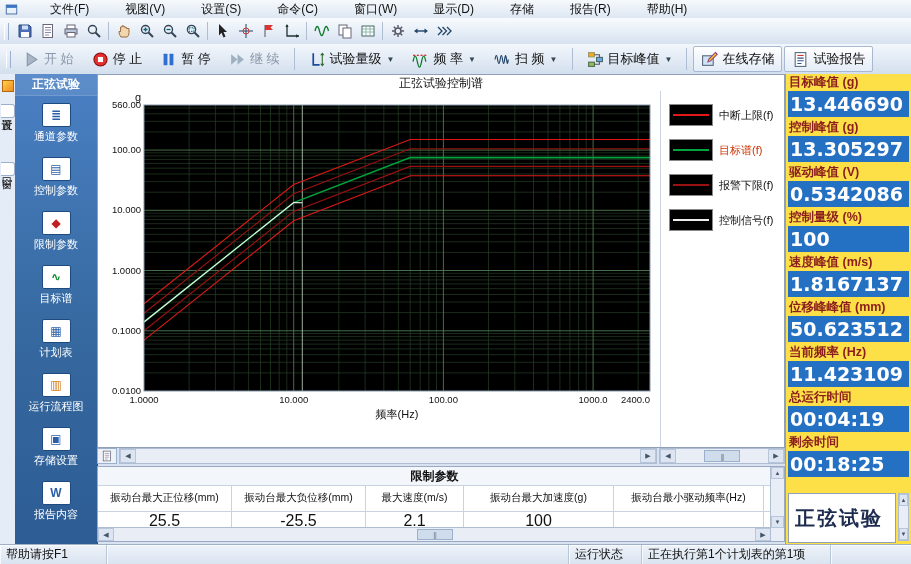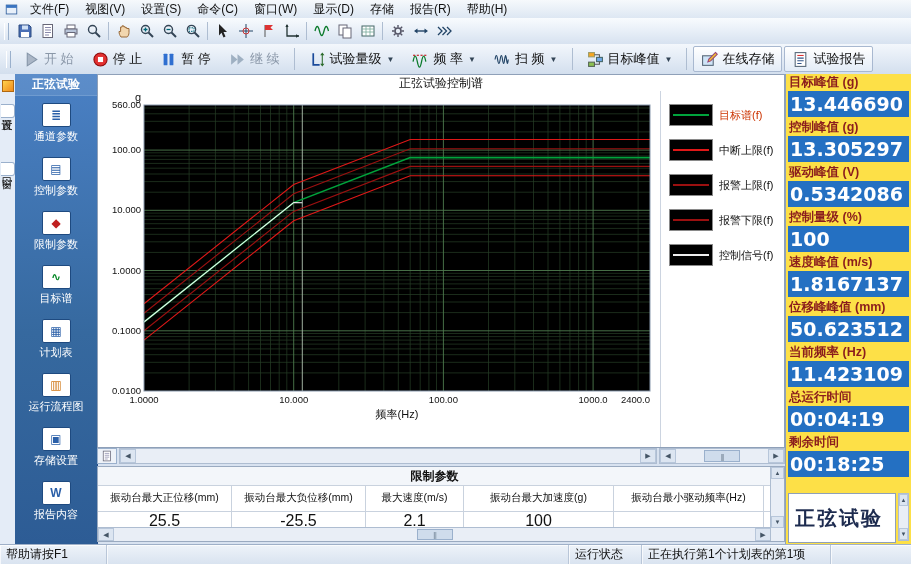--- a/index.html
+++ b/index.html
@@ -1,21 +1,21 @@
 <!DOCTYPE html>
 <html><head>
 <meta charset="utf-8">
 <style>
   html,body{margin:0;padding:0;}
   body{width:911px;height:564px;position:relative;overflow:hidden;background:#d8e2f0;
        font-family:"Liberation Sans","DejaVu Sans",sans-serif;font-size:12px;color:#111;}
   
   .menubar{position:absolute;top:0;left:0;right:0;height:18px;display:flex;align-items:center;
            background:linear-gradient(#f6f9fc,#dde7f3);border-bottom:1px solid #b3c2d8;padding-left:3px;}
-  .menu-item{padding:1px 8px;font-size:12px;cursor:default;}
+  .menu-item{padding:1px 8px;font-size:12px;cursor:default;margin-left:20px;}
   .appicon{width:13px;height:13px;margin:0 4px 0 2px;}
   
   .toolbar1{position:absolute;top:18px;left:0;right:0;height:26px;display:flex;align-items:center;
             background:linear-gradient(#f8fbfe,#d7e2f0);border-bottom:1px solid #b7c6da;padding-left:3px;}
   .toolbar2{position:absolute;top:44px;left:0;right:0;height:30px;display:flex;align-items:center;
             background:linear-gradient(#f3f7fc,#d3dfee);border-bottom:1px solid #8fa8c8;padding-left:5px;}
   .tgrip{width:3px;height:17px;border-left:1px solid #fff;border-right:1px solid #9ab0cc;margin:0 4px 0 1px;}
   .tbtn{width:23px;height:22px;display:flex;align-items:center;justify-content:center;border-radius:2px;}
   .tsep{width:1px;height:18px;background:#aebdd1;margin:0 3px;}
   .t2sep{width:1px;height:22px;background:#aebdd1;margin:0 4px;}
@@ -473,35 +473,29 @@
       <text class="tick" x="345.4" y="312" text-anchor="middle">100.00</text>
       <text class="tick" x="495.1" y="312" text-anchor="middle">1000.0</text>
       <text class="tick" x="552.0" y="312" text-anchor="end">2400.0</text>
       <text class="axl" x="299" y="327" text-anchor="middle">频率(Hz)</text>
       <text class="axl" x="43" y="10" text-anchor="end">g</text>
     </svg>
   <div class="legend">
     <div id="legend-items">
         <div class="legend-item">
           <span class="swatch">
-            <span class="swline" style="background: rgb(0, 163, 60);"></span>
-          </span>
-          <span class="leg-label" style="color: rgb(204, 51, 0);">目标谱(f)</span>
-        </div>
-        <div class="legend-item">
-          <span class="swatch">
             <span class="swline" style="background: rgb(224, 24, 24);"></span>
           </span>
           <span class="leg-label" style="color: rgb(17, 17, 17);">中断上限(f)</span>
         </div>
         <div class="legend-item">
           <span class="swatch">
-            <span class="swline" style="background: rgb(155, 16, 16);"></span>
+            <span class="swline" style="background: rgb(0, 163, 60);"></span>
           </span>
-          <span class="leg-label" style="color: rgb(17, 17, 17);">报警上限(f)</span>
+          <span class="leg-label" style="color: rgb(204, 51, 0);">目标谱(f)</span>
         </div>
         <div class="legend-item">
           <span class="swatch">
             <span class="swline" style="background: rgb(155, 16, 16);"></span>
           </span>
           <span class="leg-label" style="color: rgb(17, 17, 17);">报警下限(f)</span>
         </div>
         <div class="legend-item">
           <span class="swatch">
             <span class="swline" style="background: rgb(238, 238, 238);"></span>

